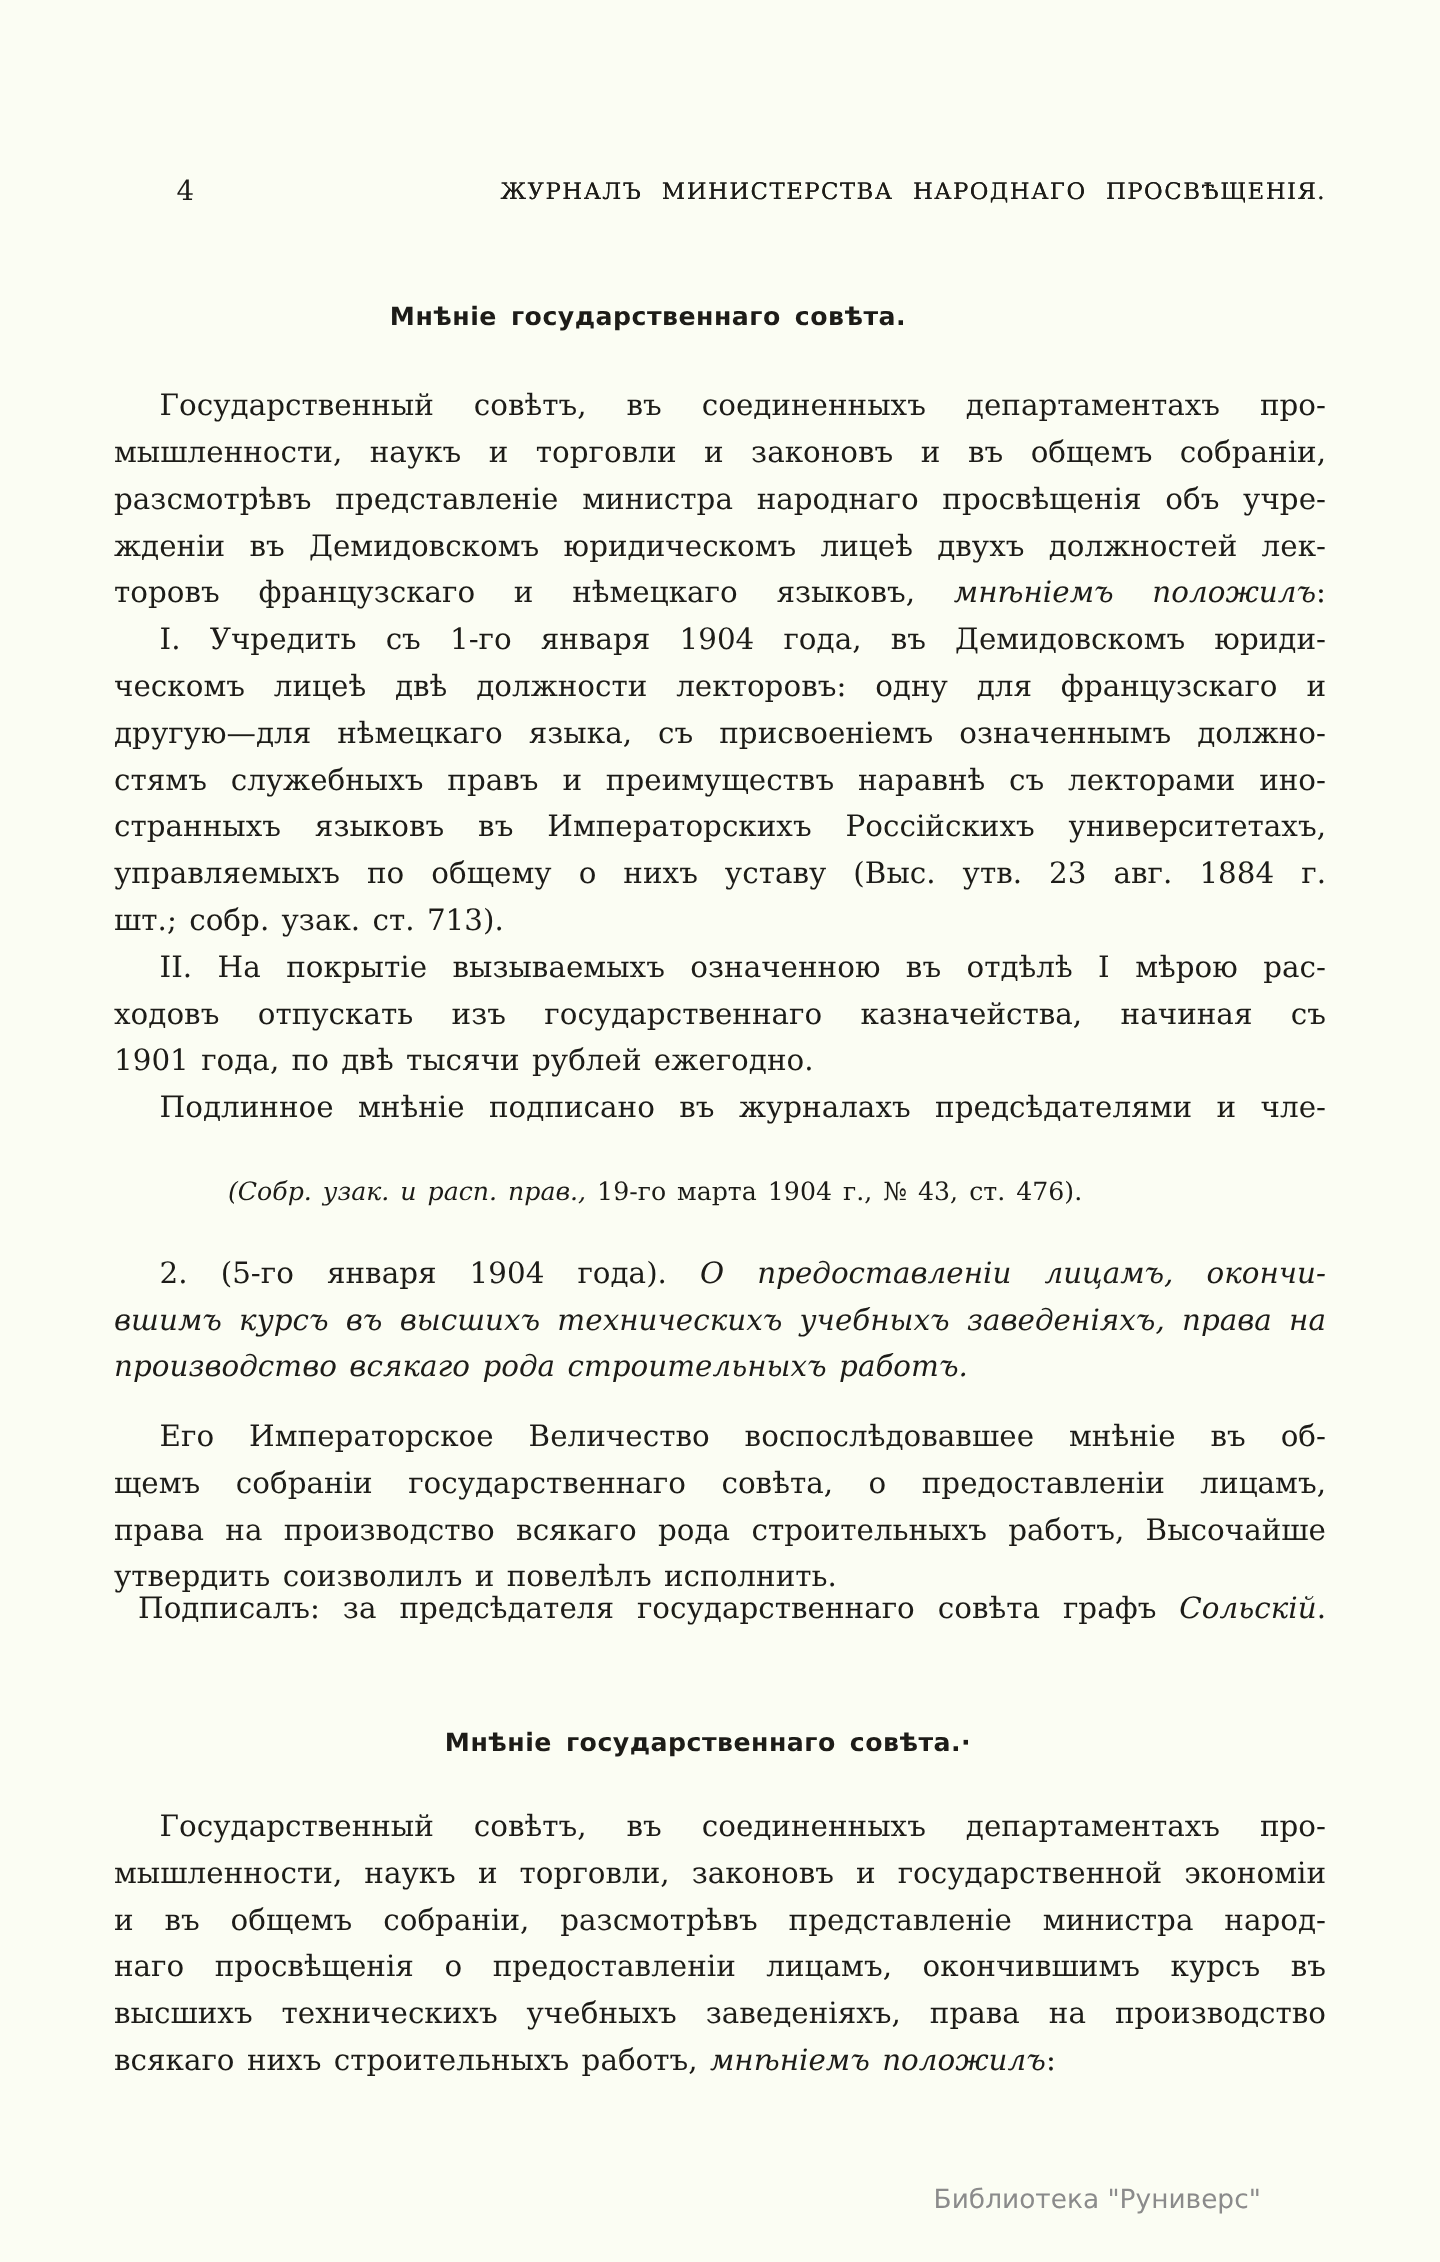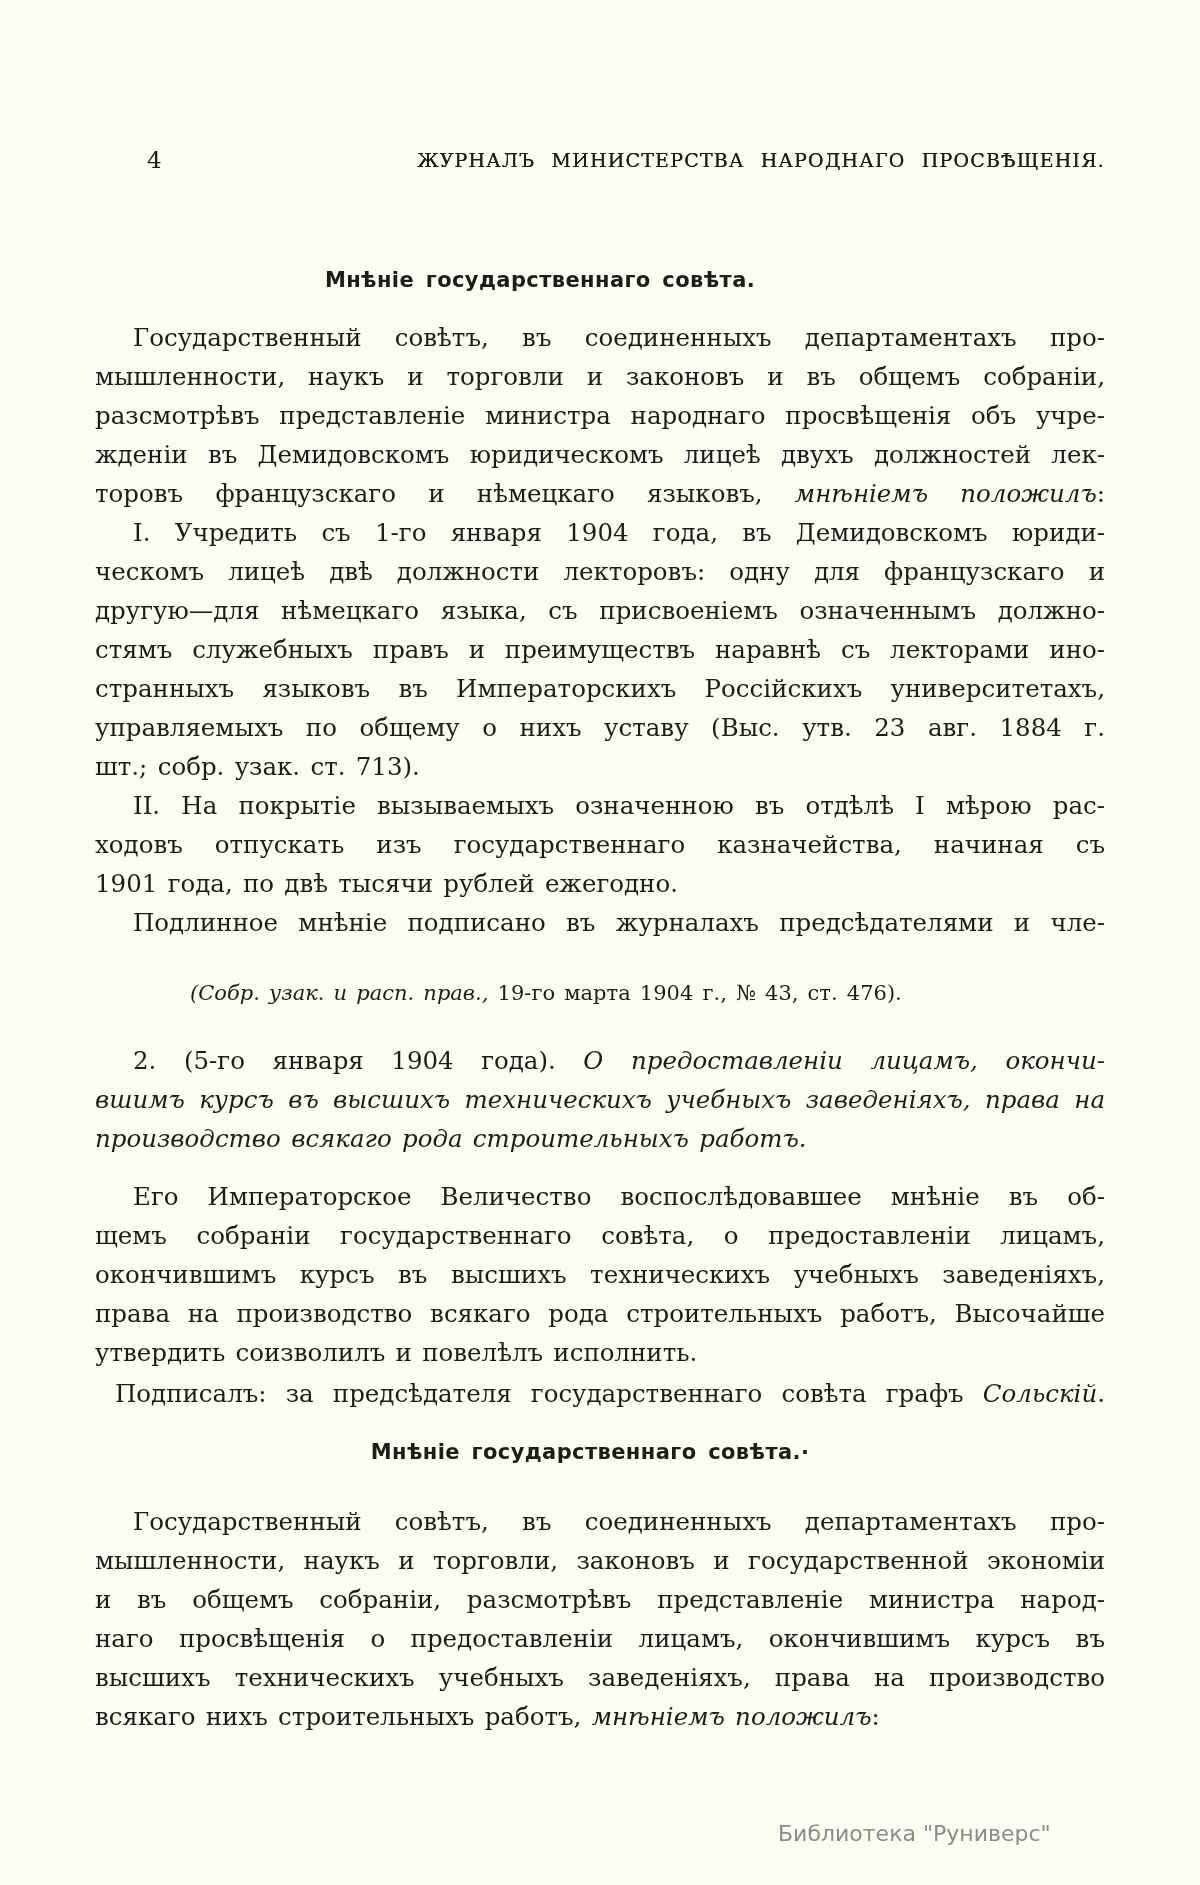--- a/index.html
+++ b/index.html
@@ -16,40 +16,40 @@
     position:absolute;left:0;width:1010px;top:3px;text-align:right;
     font-size:19px;letter-spacing:1.2px;word-spacing:9px;
     text-shadow:0 0 0.4px #1d1c18;
   }
   
   .heading{
     position:absolute;left:95px;width:1010px;text-align:center;
     font-family:"DejaVu Sans",sans-serif;font-weight:bold;
     font-size:21px;letter-spacing:0.4px;word-spacing:4px;
   }
-  .h1{top:268px;padding-right:120px;width:890px;}
+  .h1{top:252px;padding-right:120px;width:890px;}
   .h2{top:1440px;padding-right:20px;width:990px;}
   
   .textblock{
     position:absolute;left:95px;width:1010px;
     font-size:24.5px;line-height:39px;
   }
   .textblock .line{word-spacing:2.5px;}
   .textblock .line.j{text-align:justify;text-align-last:justify;word-spacing:3px;}
   .line.ind{text-indent:38px;}
   .line.ind2{text-indent:20px;}
   .it{font-style:italic;}
   .p1{top:318px;}
   .p2{top:513px;}
   .p3{top:786px;}
   .p4{top:903px;}
   .citation{top:974px;font-size:21px;padding-left:95px;width:915px;word-spacing:4px;}
   .s2h{top:1041px;}
   .p5{top:1177px;}
-  .p6{top:1374px;}
+  .p6{top:1320px;}
   .p7{top:1502px;}
   
   .watermark{
     position:absolute;left:778px;top:1821px;white-space:nowrap;
     font-family:"DejaVu Sans",sans-serif;font-size:22px;color:#8b8b8b;
   }
 </style>
 </head>
 <body style="background: rgb(251, 253, 243); color: rgb(29, 28, 24);">
 
@@ -91,21 +91,20 @@
     </div>
 
   <div class="textblock s2h">
       <div class="line j ind"><span>2. (5-го января 1904 года). </span><span class="it">О предоставленіи лицамъ, окончи-</span></div>
       <div class="line j"><span class="it">вшимъ курсъ въ высшихъ техническихъ учебныхъ заведеніяхъ, права на</span></div>
       <div class="line"><span class="it">производство всякаго рода строительныхъ работъ.</span></div>
     </div>
   <div class="textblock p5">
       <div class="line j ind"><span>Его Императорское Величество воспослѣдовавшее мнѣніе въ об-</span></div>
       <div class="line j"><span>щемъ собраніи государственнаго совѣта, о предоставленіи лицамъ,</span></div>
-      <div class="line j"><span>окончившимъ курсъ въ высшихъ техническихъ учебныхъ заведеніяхъ,</span></div>
       <div class="line j"><span>права на производство всякаго рода строительныхъ работъ, Высочайше</span></div>
       <div class="line"><span>утвердить соизволилъ и повелѣлъ исполнить.</span></div>
     </div>
   <div class="textblock p6">
       <div class="line j ind2"><span>Подписалъ: за предсѣдателя государственнаго совѣта графъ </span><span class="it">Сольскій</span><span>.</span></div>
     </div>
 
   <div class="heading h2">Мнѣніе государственнаго совѣта.·</div>
 
   <div class="textblock p7">

